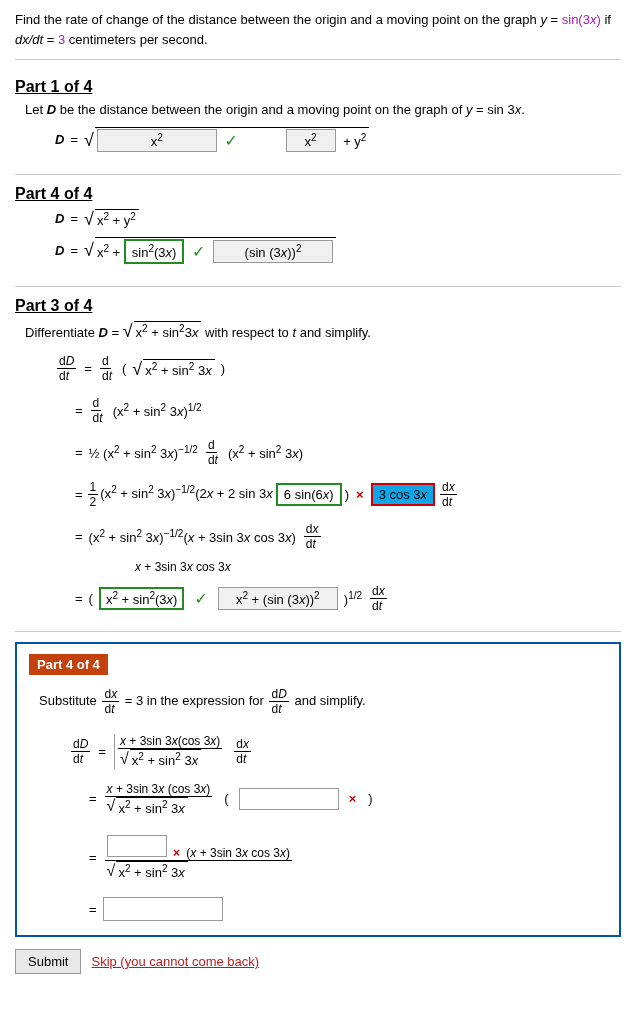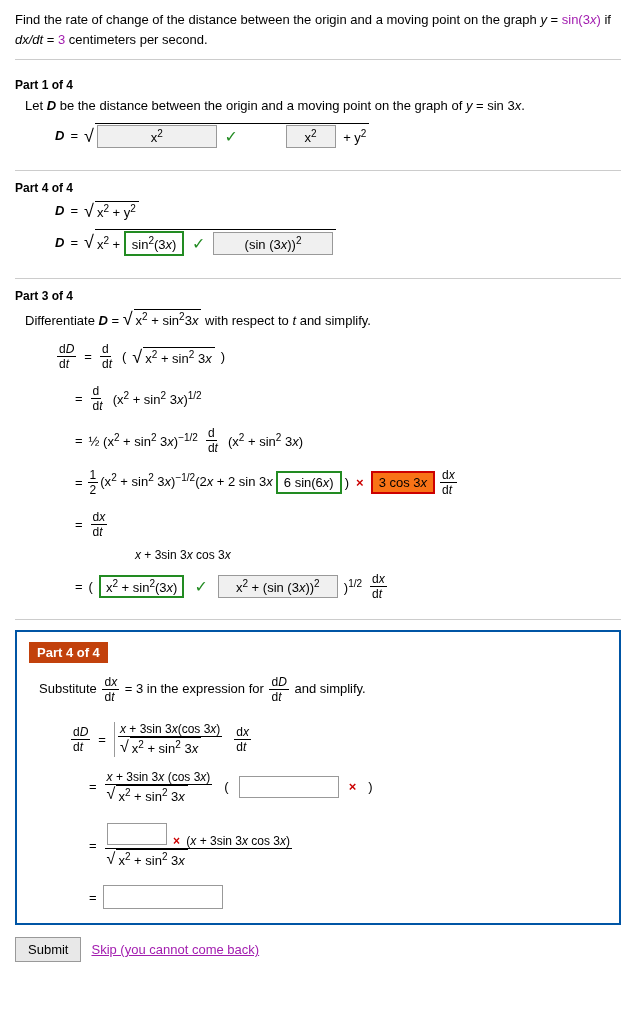--- a/index.html
+++ b/index.html
@@ -14,24 +14,25 @@
     }
     .problem-statement {
       font-size: 13px;
       line-height: 1.5;
       margin-bottom: 18px;
       border-bottom: 1px solid #ccc;
       padding-bottom: 10px;
     }
     .red { color: #a21caf; }
     .part-header {
-      font-size: 12px;
+      font-size: 16px;
       font-weight: bold;
       margin-bottom: 6px;
       margin-top: 10px;
+      text-decoration: underline;
     }
     .part-desc {
       font-size: 13px;
       margin-bottom: 10px;
       margin-left: 10px;
     }
     .part-section {
       border-bottom: 1px solid #ccc;
       padding-bottom: 14px;
       margin-bottom: 10px;
@@ -87,21 +88,21 @@
     .highlight-green {
       border: 2px solid #228B22;
       padding: 2px 6px;
       background: #fff;
       font-size: 13px;
       display: inline-block;
     }
     .highlight-red {
       border: 2px solid #c00;
       padding: 2px 6px;
-      background: #f97316;
+      background: #0ea5e9;
       font-size: 13px;
       display: inline-block;
     }
     .check-mark {
       color: #228B22;
       font-size: 16px;
       margin: 0 4px;
     }
     .fraction {
       display: inline-flex;
@@ -153,21 +154,21 @@
     button {
       padding: 4px 12px;
       font-size: 13px;
       cursor: pointer;
       border: 1px solid #999;
       background: #e8e8e8;
     }
     .link-btn {
       background: none;
       border: none;
-      color: #a21caf;
+      color: #b91c1c;
       text-decoration: underline;
       cursor: pointer;
       font-size: 13px;
       padding: 0;
     }
     .italic { font-style: italic; }
     .bold { font-weight: bold; }
     .overline-box {
       border: 2px solid #228B22;
       padding: 1px 5px;
@@ -289,20 +290,21 @@
       <span style="margin:0 4px; color:#c00; font-weight:bold;">×</span>
       <span class="highlight-red">3 cos 3<span class="italic">x</span></span>
       <span class="fraction">
           <span class="num">d<span class="italic">x</span></span>
           <span class="den">d<span class="italic">t</span></span>
         </span>
     </div>
 
     <div class="deriv-row" style="margin-left:20px;">
       <span>=</span>
+      <span>(x<sup>2</sup> + sin<sup>2</sup> 3<span class="italic">x</span>)<sup>−1/2</sup>(<span class="italic">x</span> + 3sin 3<span class="italic">x</span> cos 3<span class="italic">x</span>)</span>
       <span class="fraction">
           <span class="num">d<span class="italic">x</span></span>
           <span class="den">d<span class="italic">t</span></span>
         </span>
     </div>
 
     <div class="deriv-row" style="margin-left:20px; flex-direction:column; align-items:flex-start;">
       <div style="margin-left:60px; font-size:12px;"><span class="italic">x</span> + 3sin 3<span class="italic">x</span> cos 3<span class="italic">x</span></div>
       <div class="deriv-row">
         <span>=</span>

